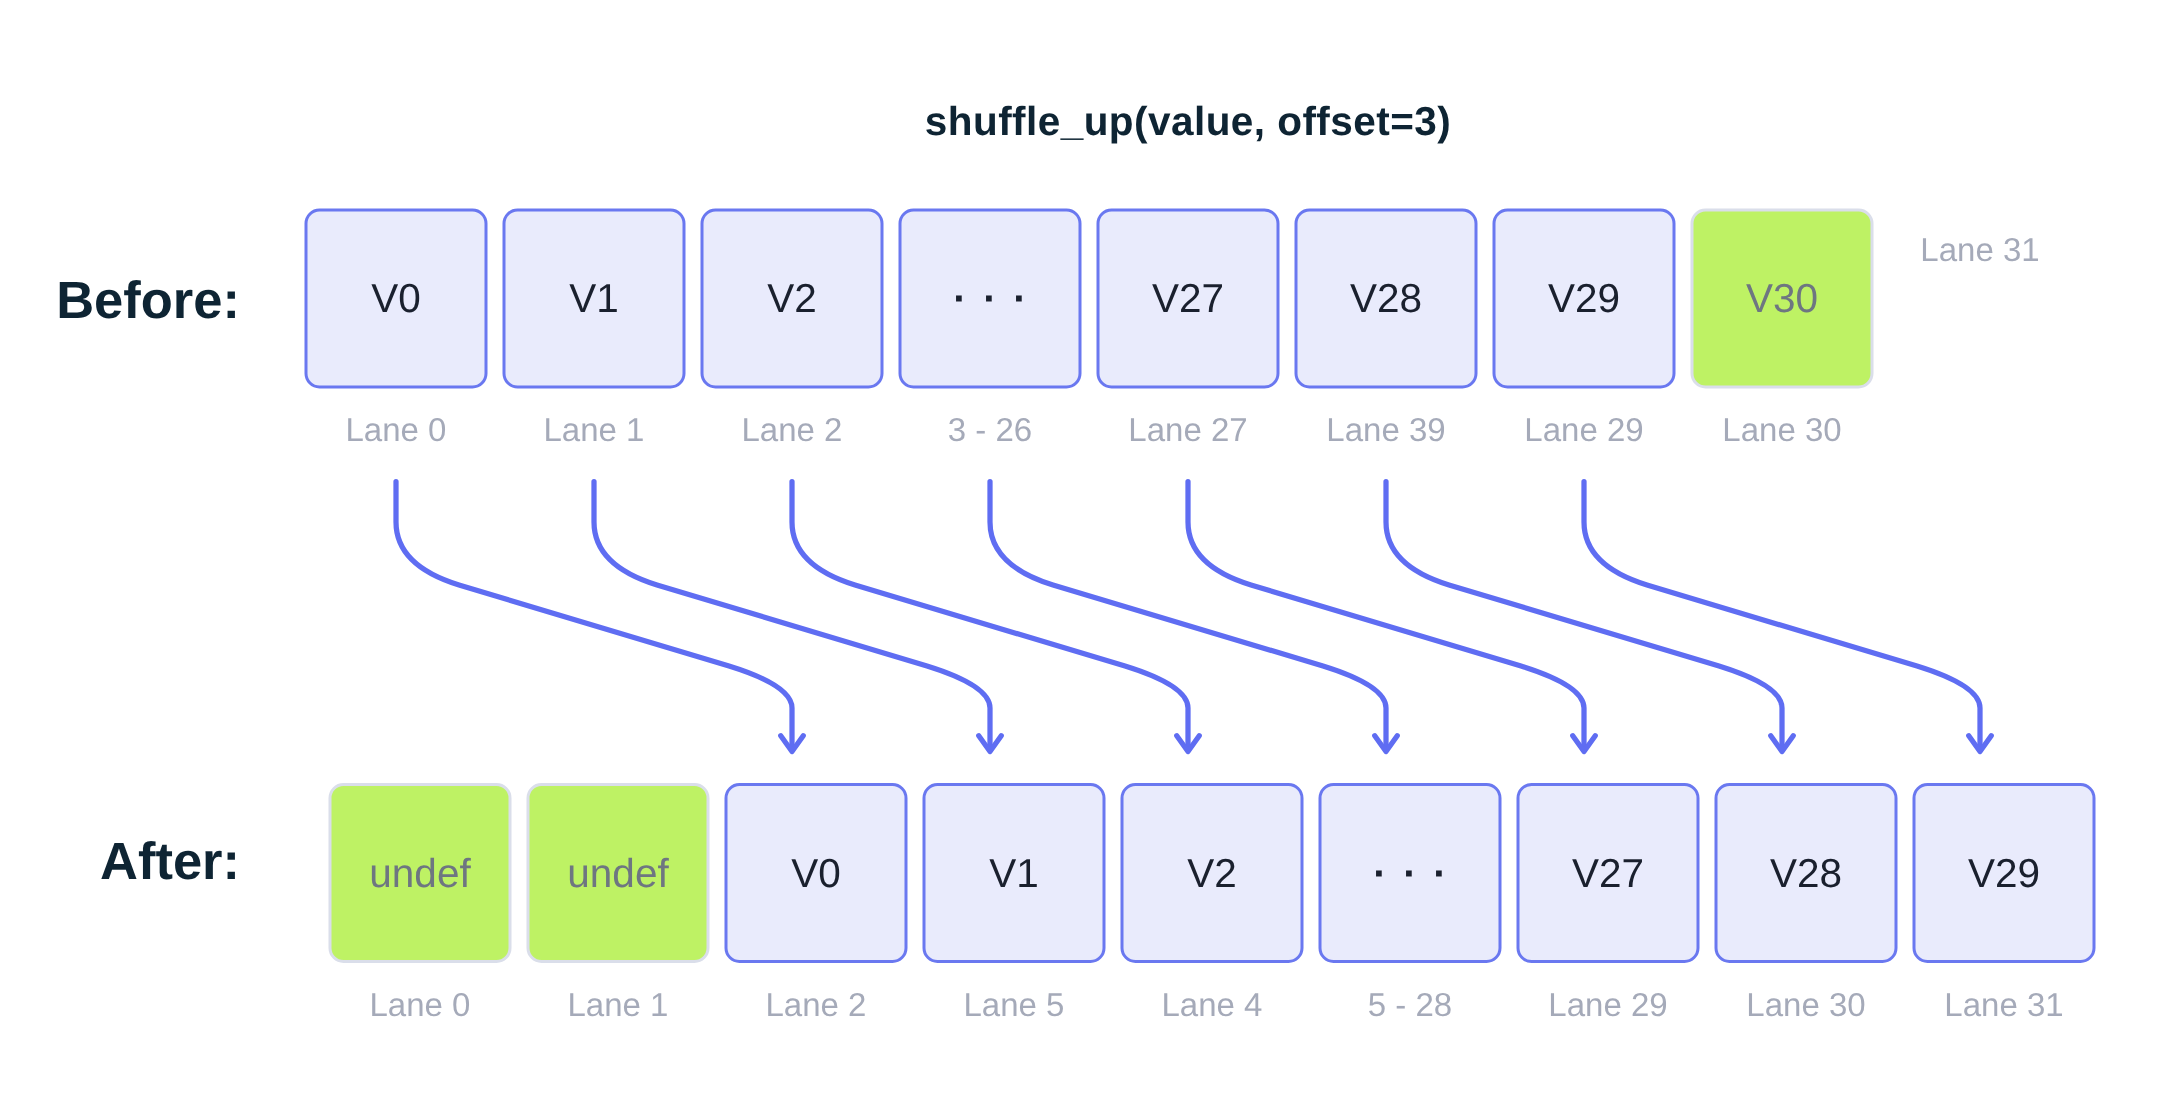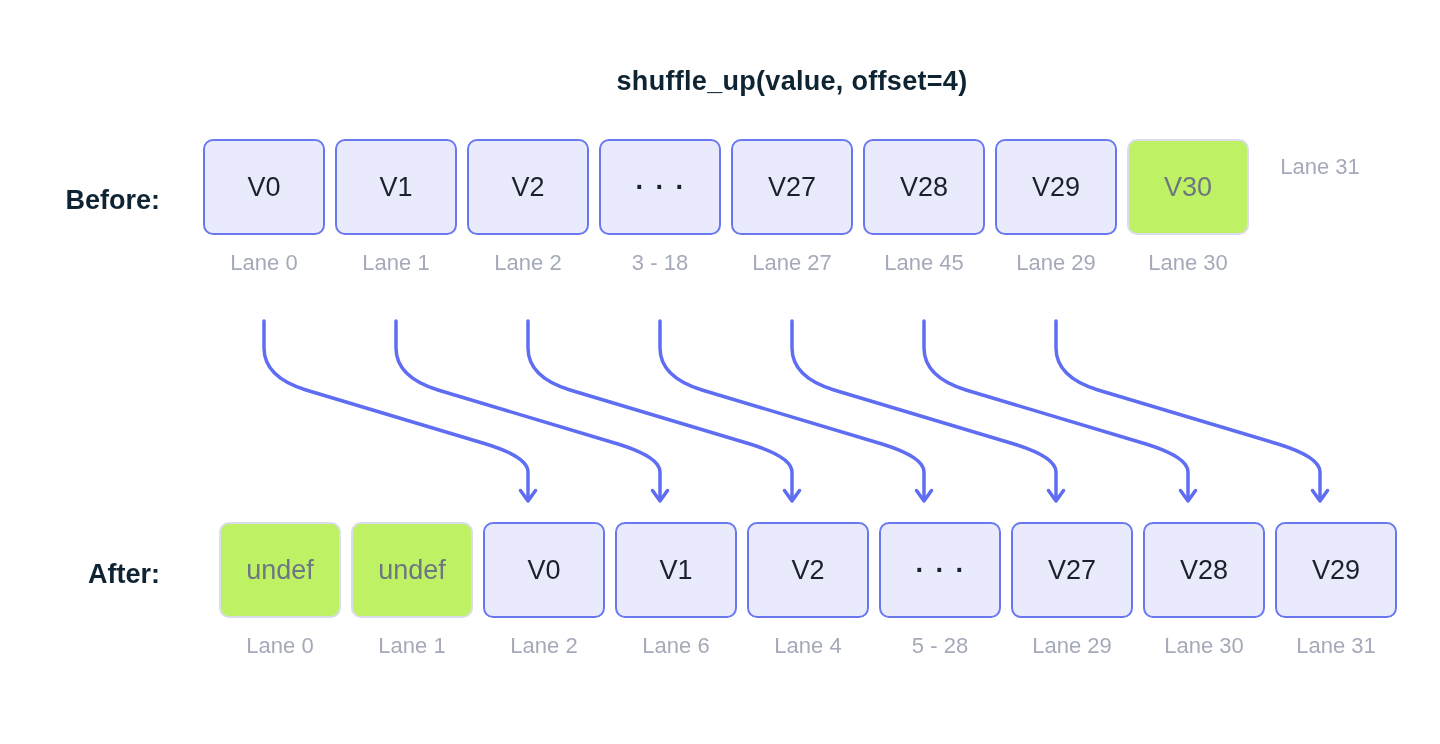--- a/index.html
+++ b/index.html
@@ -24,21 +24,21 @@
     font-size: 27px;
     font-weight: 600;
     letter-spacing: 0.3px;
     color: var(--title-text);
   }
   .row-label {
     position: absolute;
     left: 20px;
     width: 140px;
     text-align: right;
-    font-size: 27px;
+    font-size: 35px;
     font-weight: 600;
     color: var(--title-text);
     line-height: 27px;
   }
   .row-label.before { top: 187px; }
   .row-label.after  { top: 561px; }
   .lane-row {
     position: absolute;
     left: 203px;
     display: flex;
@@ -48,21 +48,21 @@
   .lane-row.after  { top: 522px; margin-left: 16px; }
   .cell-col {
     width: 122px;
     display: flex;
     flex-direction: column;
     align-items: center;
   }
   .cell-box {
     box-sizing: border-box;
     width: 122px;
-    height: 96px;
+    height: 120px;
     border-radius: 10px;
     background: var(--cell-fill);
     border: 2px solid var(--cell-border);
     display: flex;
     align-items: center;
     justify-content: center;
     font-size: 27px;
     font-weight: 500;
     color: var(--value-text);
   }
@@ -90,21 +90,21 @@
     left: 0;
     top: 0;
     pointer-events: none;
   }
 </style>
 </head>
 <body>
 
 <div class="canvas">
 
-  <div class="diagram-title">shuffle_up(value, offset=4)</div>
+  <div class="diagram-title">shuffle_up(value, offset=3)</div>
 
   <div class="row-label before">Before:</div>
 
   <div class="lane-row before">
       <div class="cell-col">
         <div class="cell-box">
           <span class="cell-value">V0</span>
         </div>
         <div class="lane-label">Lane 0</div>
       </div>
@@ -117,33 +117,33 @@
       <div class="cell-col">
         <div class="cell-box">
           <span class="cell-value">V2</span>
         </div>
         <div class="lane-label">Lane 2</div>
       </div>
       <div class="cell-col">
         <div class="cell-box">
           <span class="cell-value ellipsis">···</span>
         </div>
-        <div class="lane-label">3 - 18</div>
+        <div class="lane-label">3 - 26</div>
       </div>
       <div class="cell-col">
         <div class="cell-box">
           <span class="cell-value">V27</span>
         </div>
         <div class="lane-label">Lane 27</div>
       </div>
       <div class="cell-col">
         <div class="cell-box">
           <span class="cell-value">V28</span>
         </div>
-        <div class="lane-label">Lane 45</div>
+        <div class="lane-label">Lane 39</div>
       </div>
       <div class="cell-col">
         <div class="cell-box">
           <span class="cell-value">V29</span>
         </div>
         <div class="lane-label">Lane 29</div>
       </div>
       <div class="cell-col">
         <div class="cell-box plain">
           <span class="cell-value">V30</span>
@@ -190,21 +190,21 @@
       <div class="cell-col">
         <div class="cell-box">
           <span class="cell-value">V0</span>
         </div>
         <div class="lane-label">Lane 2</div>
       </div>
       <div class="cell-col">
         <div class="cell-box">
           <span class="cell-value">V1</span>
         </div>
-        <div class="lane-label">Lane 6</div>
+        <div class="lane-label">Lane 5</div>
       </div>
       <div class="cell-col">
         <div class="cell-box">
           <span class="cell-value">V2</span>
         </div>
         <div class="lane-label">Lane 4</div>
       </div>
       <div class="cell-col">
         <div class="cell-box">
           <span class="cell-value ellipsis">···</span>

